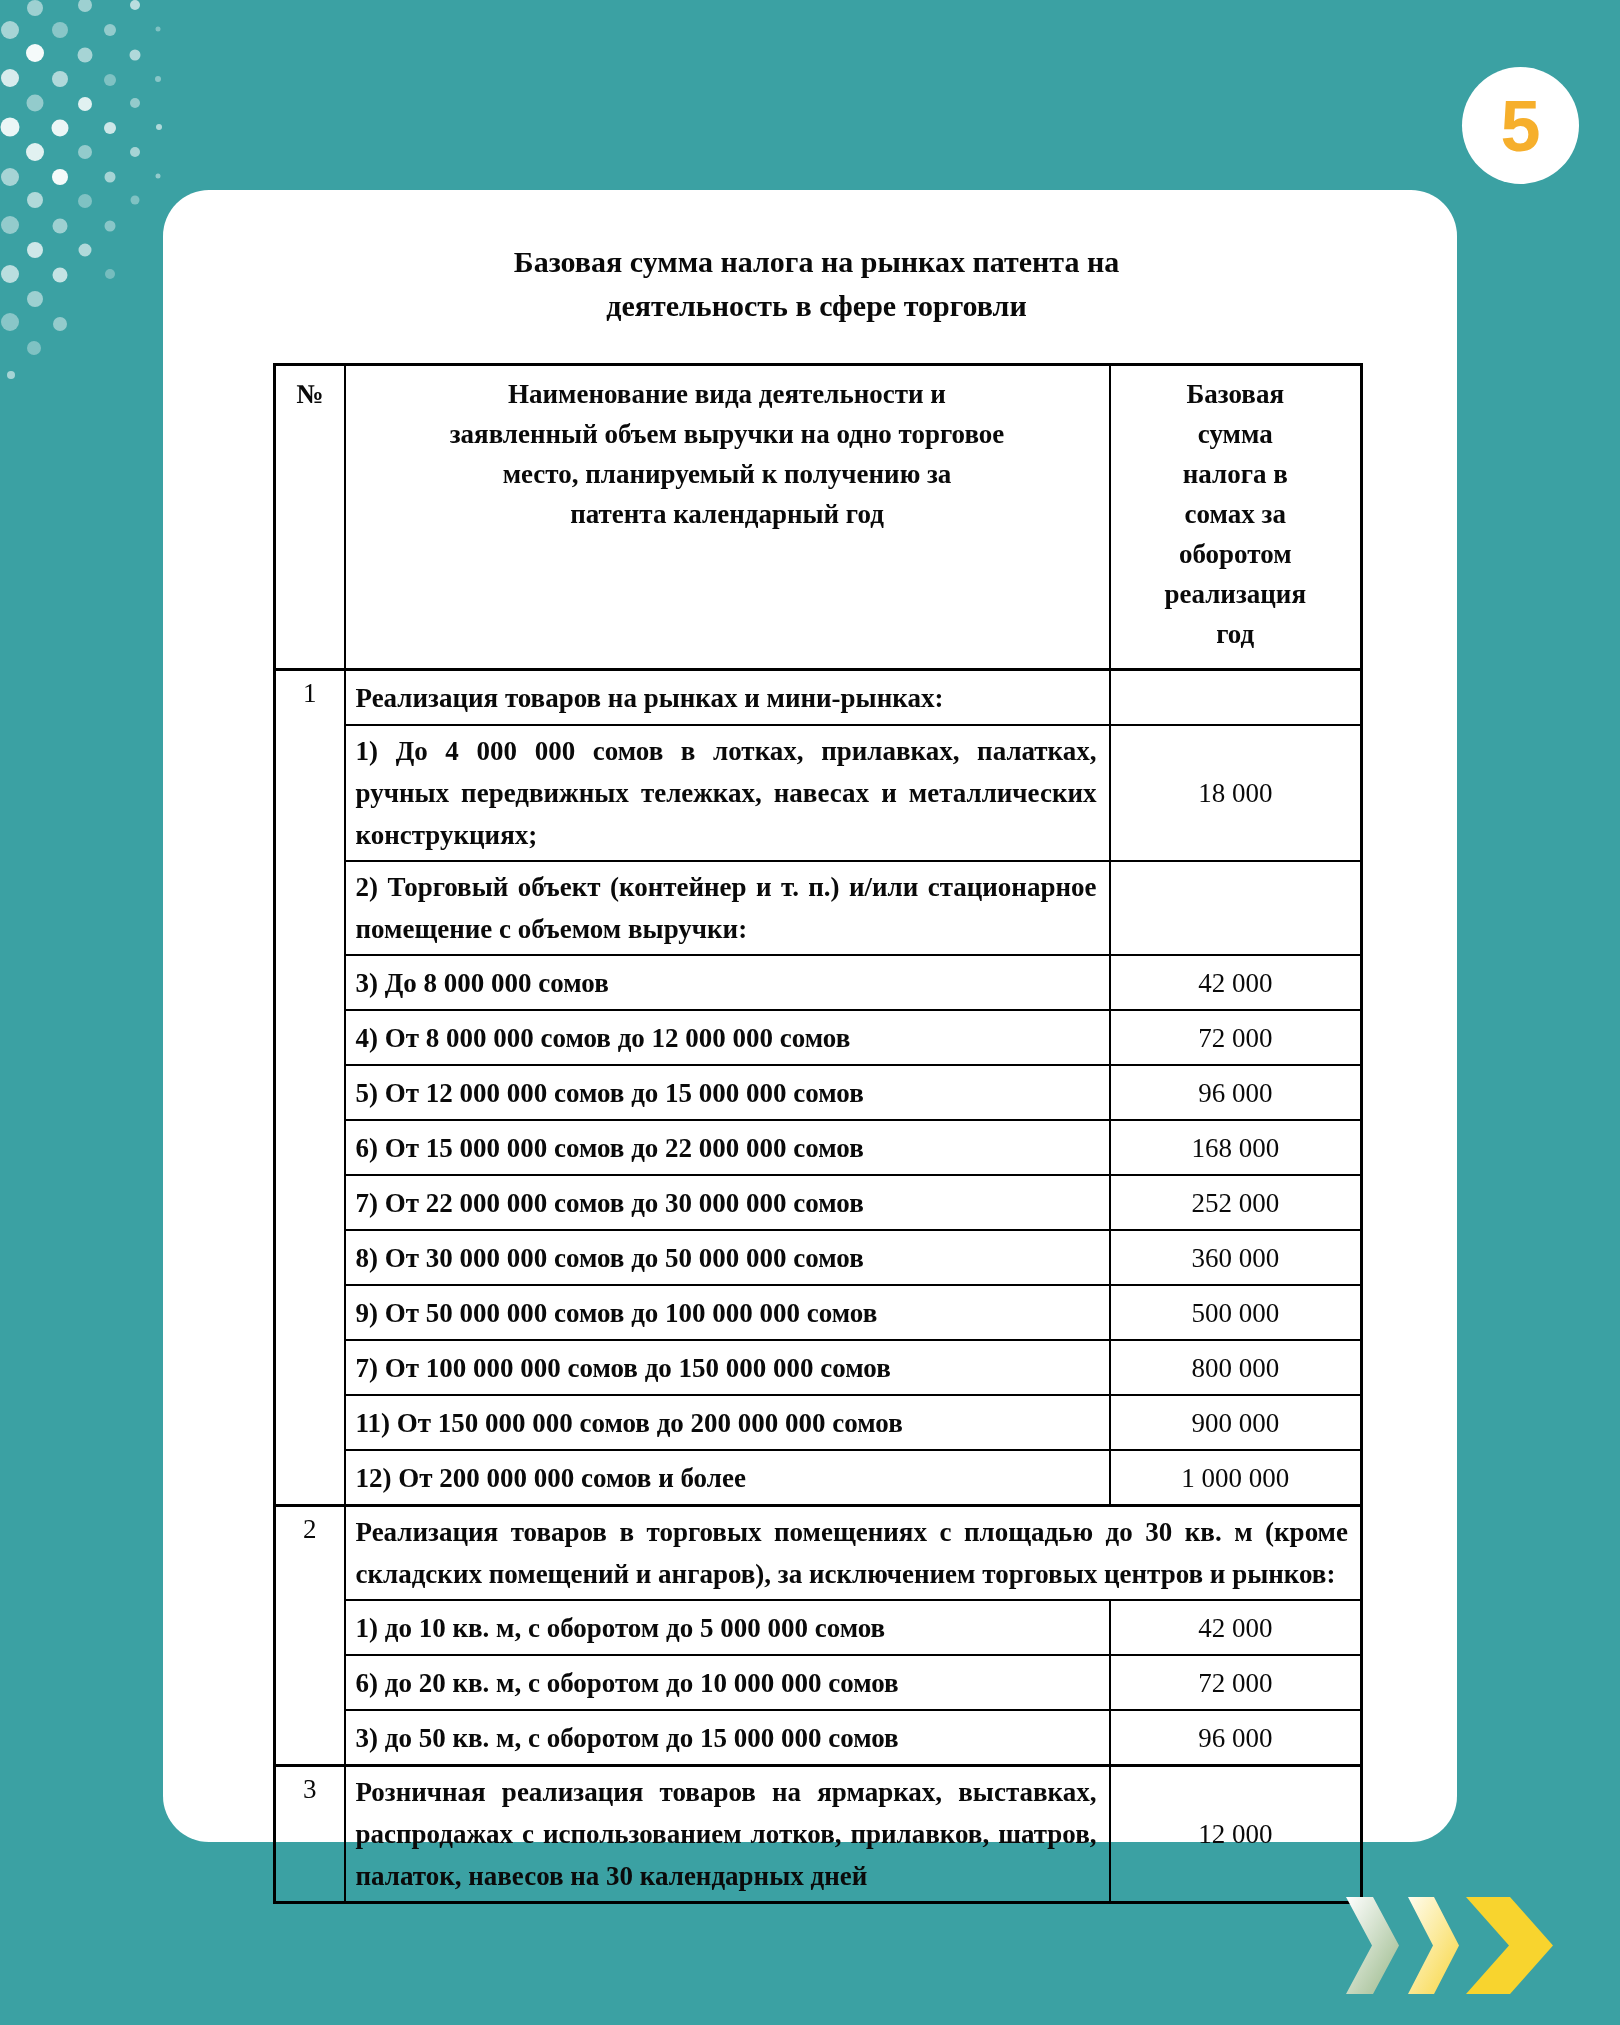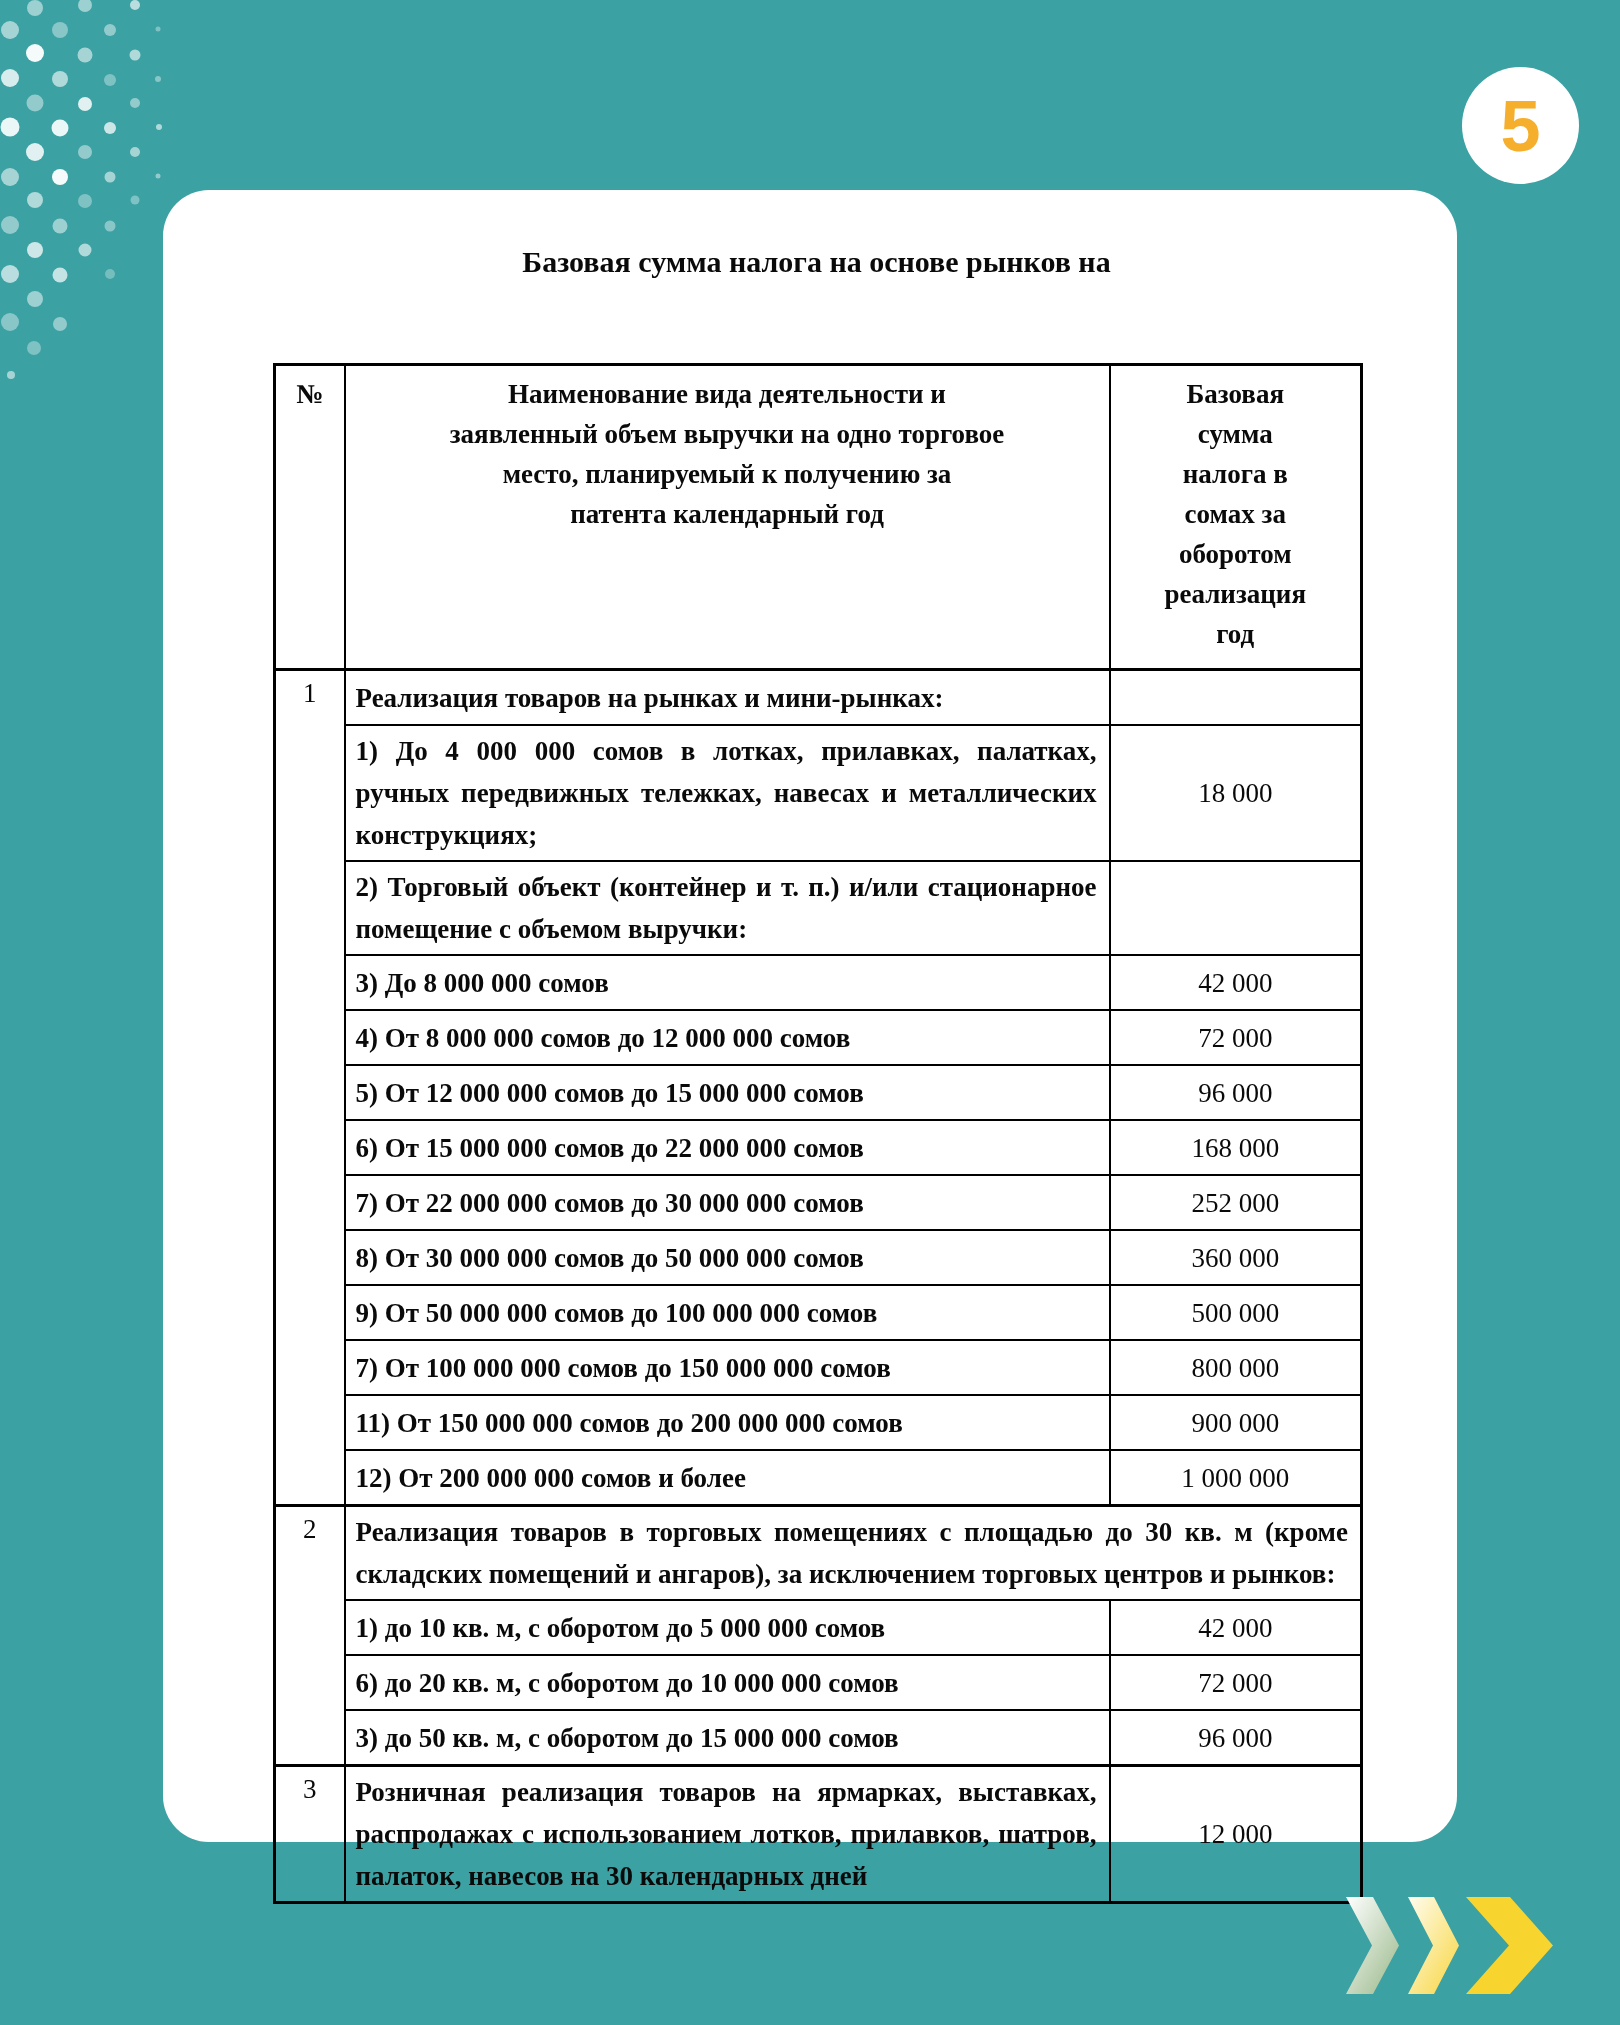--- a/index.html
+++ b/index.html
@@ -93,21 +93,22 @@
     </g>
   </svg>
 
   <div class="badge">
     <span>5</span>
   </div>
 
   <div class="card">
 
     <div class="doc-title">
-      <div>Базовая сумма налога на основе рынков на</div>
+      <div>Базовая сумма налога на рынках патента на</div>
+      <div>деятельность в сфере торговли</div>
     </div>
 
     <table class="tax">
       <colgroup>
           <col class="c1">
           <col class="c2">
           <col class="c3">
         </colgroup>
 
       <tbody>

